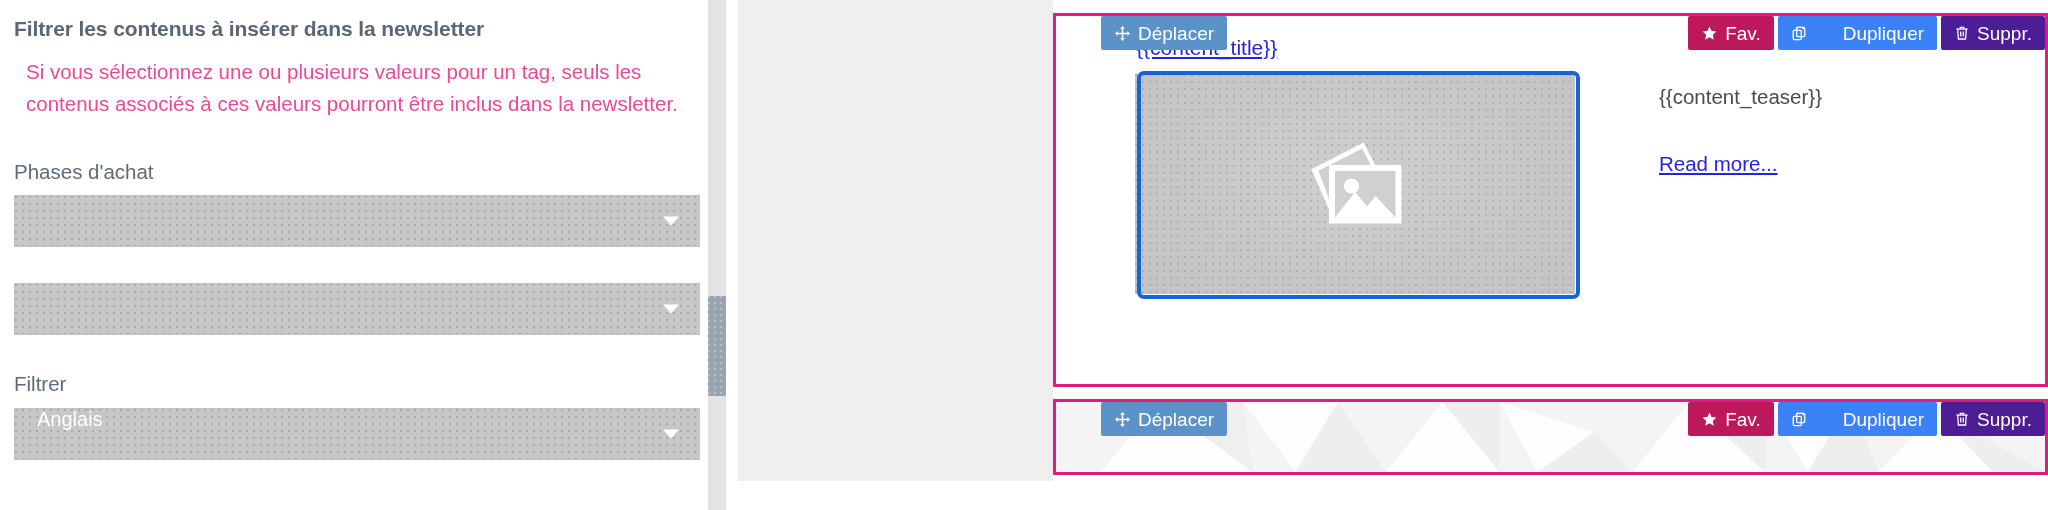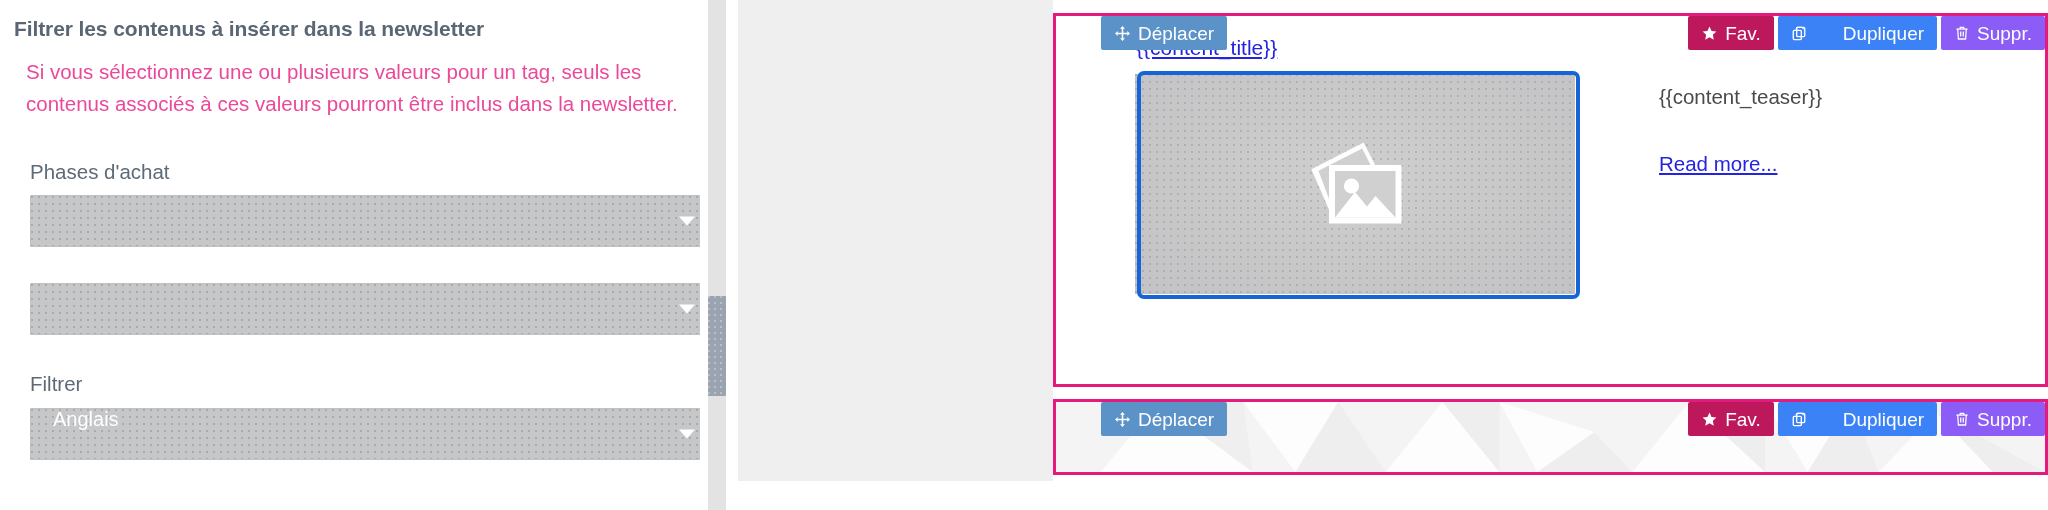--- a/index.html
+++ b/index.html
@@ -49,21 +49,20 @@
     font-size: 20.5px;
     font-weight: normal;
     color: #ec4899;
     line-height: 1.52;
     margin: 12px;
     max-width: 670px;
   }
 
   .field-group {
     margin-top: 36px;
-    margin-left: 16px;
   }
   .field-group.first { margin-top: 40px; }
 
   .field-label {
     font-size: 20.5px;
     color: #5d6a77;
     line-height: 1.3;
     margin-bottom: 10px;
   }
 
@@ -216,21 +215,21 @@
   .toolbar-right {
     position: absolute;
     right: 0;
     top: 0;
     display: flex;
     gap: 4px;
     z-index: 6;
   }
   .btn-fav { background: #be185d; }
   .btn-dup { background: #3b82f6; gap: 35px; }
-  .btn-del { background: #8b5cf6; }
+  .btn-del { background: #4c1d95; }
 
   .btn .ico { display: inline-flex; align-items: center; }
   .btn .ico svg { display: block; }
 
   
   .teaser-title {
     position: absolute;
     left: 35px;
     top: 19px;
     font-size: 21px;

